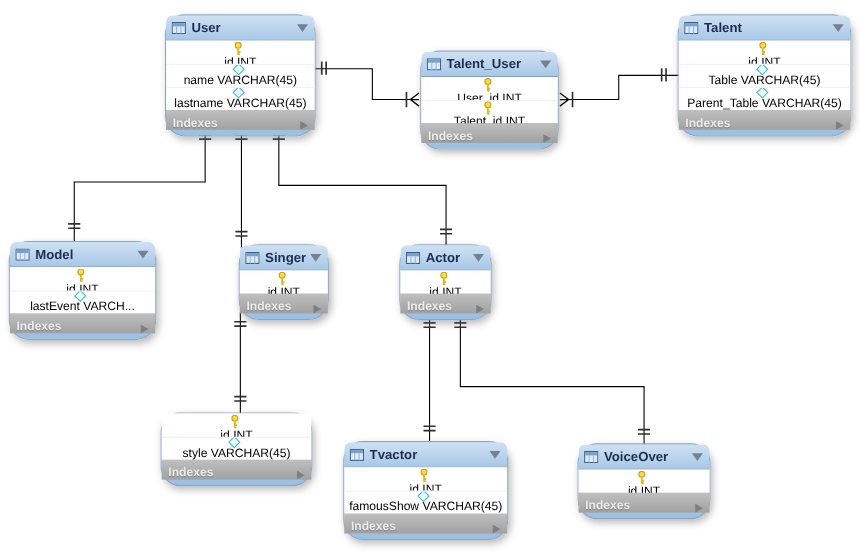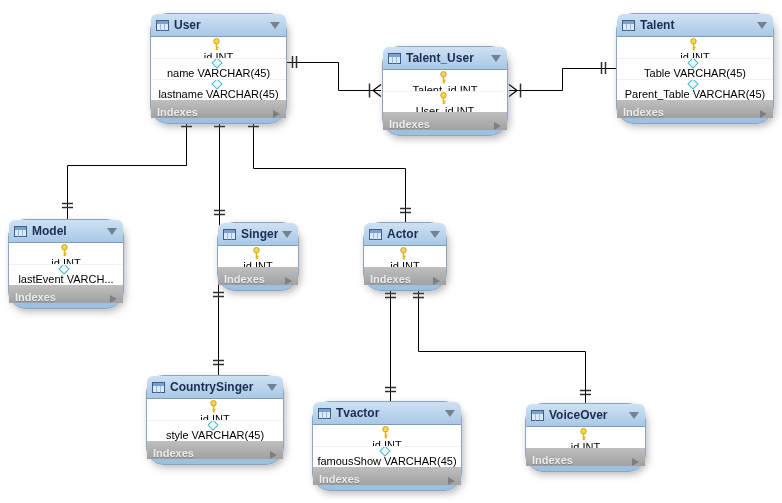--- a/index.html
+++ b/index.html
@@ -169,31 +169,31 @@
       <span class="tbl-collapse"></span>
     </div>
     <div class="tbl-rows">
       <div class="tbl-row">
         <span class="row-icon">
             <svg width="9" height="13">
               <circle cx="4.5" cy="3.2" r="2.7" fill="#ffd84d" stroke="#c9a30a"></circle>
               <path d="M4.5,5.8 V12 M4.5,9.5 H6.6 M4.5,11.5 H6" stroke="#e0b61a" stroke-width="1.6" fill="none"></path>
             </svg>
           </span>
+        <span>User_id INT</span>
+      </div>
+      <div class="tbl-row">
+        <span class="row-icon">
+            <svg width="9" height="13">
+              <circle cx="4.5" cy="3.2" r="2.7" fill="#ffd84d" stroke="#c9a30a"></circle>
+              <path d="M4.5,5.8 V12 M4.5,9.5 H6.6 M4.5,11.5 H6" stroke="#e0b61a" stroke-width="1.6" fill="none"></path>
+            </svg>
+          </span>
         <span>Talent_id INT</span>
       </div>
-      <div class="tbl-row">
-        <span class="row-icon">
-            <svg width="9" height="13">
-              <circle cx="4.5" cy="3.2" r="2.7" fill="#ffd84d" stroke="#c9a30a"></circle>
-              <path d="M4.5,5.8 V12 M4.5,9.5 H6.6 M4.5,11.5 H6" stroke="#e0b61a" stroke-width="1.6" fill="none"></path>
-            </svg>
-          </span>
-        <span>User_id INT</span>
-      </div>
     </div>
     <div class="tbl-footer">
       <span>Indexes</span>
       <span class="footer-arrow"></span>
     </div>
   </div>
 
   <div class="db-table" style="left:616px; top:13px; width:158px;">
     <div class="tbl-header">
       <svg class="tbl-icon" width="13" height="11">
@@ -227,21 +227,21 @@
           </span>
         <span>Parent_Table VARCHAR(45)</span>
       </div>
     </div>
     <div class="tbl-footer">
       <span>Indexes</span>
       <span class="footer-arrow"></span>
     </div>
   </div>
 
-  <div class="db-table" style="left:8px; top:219px; width:116px;">
+  <div class="db-table" style="left:8px; top:219px; width:134px;">
     <div class="tbl-header">
       <svg class="tbl-icon" width="13" height="11">
           <rect x="0.5" y="0.5" width="12" height="10" fill="#dce9f7" stroke="#3c5f8f"></rect>
           <rect x="1" y="1" width="11" height="3" fill="#7aa0cc"></rect>
           <line x1="4.5" y1="4" x2="4.5" y2="10.5" stroke="#9db9d8"></line>
           <line x1="8.5" y1="4" x2="8.5" y2="10.5" stroke="#9db9d8"></line>
         </svg>
       <span class="tbl-title">Model</span>
       <span class="tbl-collapse"></span>
     </div>
@@ -318,30 +318,20 @@
         <span>id INT</span>
       </div>
     </div>
     <div class="tbl-footer">
       <span>Indexes</span>
       <span class="footer-arrow"></span>
     </div>
   </div>
 
   <div class="db-table" style="left:146px; top:375px; width:138px;">
-    <div class="tbl-header">
-      <svg class="tbl-icon" width="13" height="11">
-          <rect x="0.5" y="0.5" width="12" height="10" fill="#dce9f7" stroke="#3c5f8f"></rect>
-          <rect x="1" y="1" width="11" height="3" fill="#7aa0cc"></rect>
-          <line x1="4.5" y1="4" x2="4.5" y2="10.5" stroke="#9db9d8"></line>
-          <line x1="8.5" y1="4" x2="8.5" y2="10.5" stroke="#9db9d8"></line>
-        </svg>
-      <span class="tbl-title">CountrySinger</span>
-      <span class="tbl-collapse"></span>
-    </div>
     <div class="tbl-rows">
       <div class="tbl-row">
         <span class="row-icon">
             <svg width="9" height="13">
               <circle cx="4.5" cy="3.2" r="2.7" fill="#ffd84d" stroke="#c9a30a"></circle>
               <path d="M4.5,5.8 V12 M4.5,9.5 H6.6 M4.5,11.5 H6" stroke="#e0b61a" stroke-width="1.6" fill="none"></path>
             </svg>
           </span>
         <span>id INT</span>
       </div>

